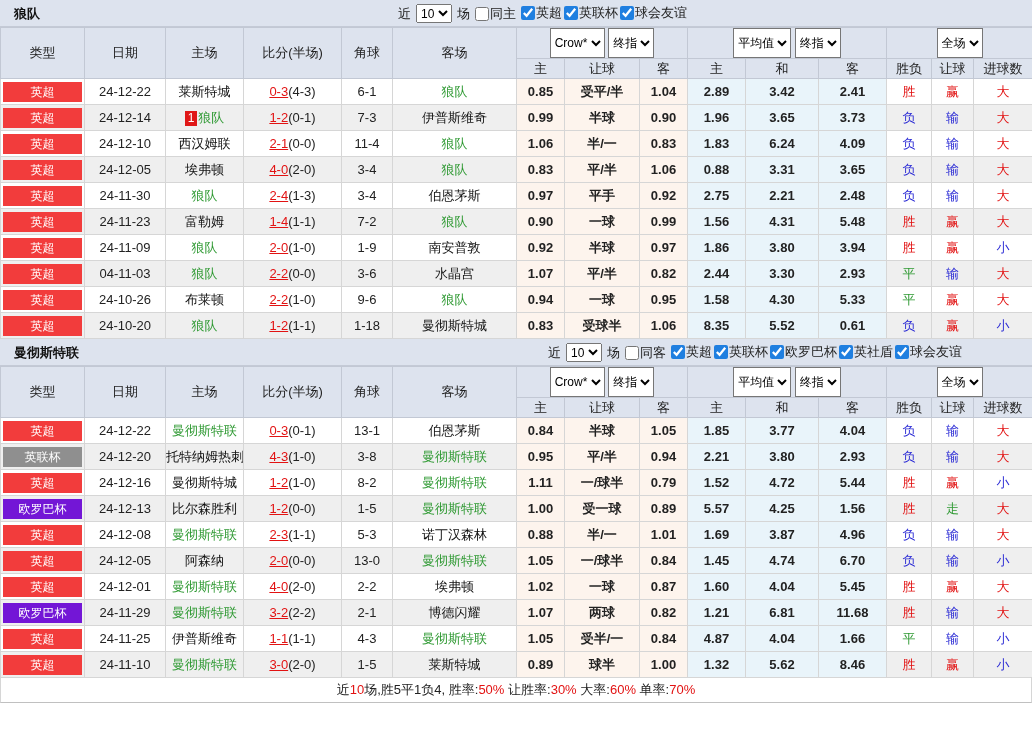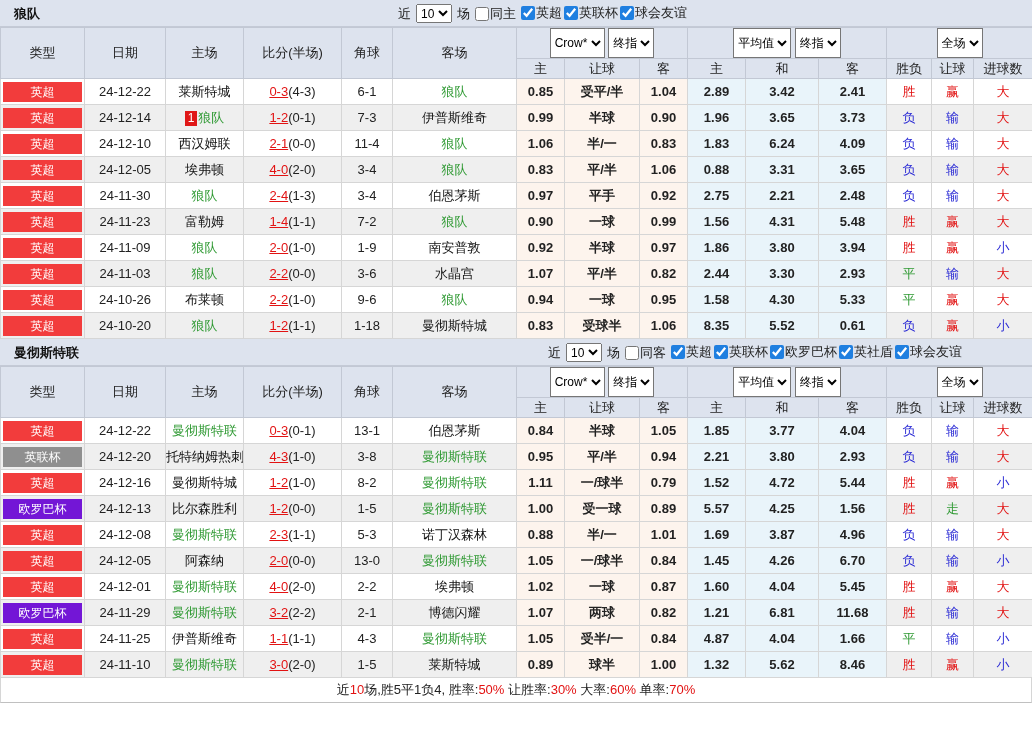--- a/index.html
+++ b/index.html
@@ -301,21 +301,21 @@
     <td class="avgbg">3.80</td>
     <td class="avgbg">3.94</td>
     <td class="res t-r">胜</td>
     <td class="res t-r">赢</td>
     <td class="res t-b">小</td>
   </tr>
           <tr>
     <td>
               <span class="badge lg-red">英超</span>
             </td>
-    <td>24-11-03</td>
+    <td>04-11-03</td>
     <td><span class="tname focus">狼队</span></td>
     <td><span class="ft">2-2</span><span class="ht">(0-0)</span></td>
     <td>3-6</td>
     <td><span class="tname">水晶宫</span></td>
     <td class="oddsbg">1.07</td>
     <td class="oddsbg">平/半</td>
     <td class="oddsbg">0.82</td>
     <td class="avgbg">2.44</td>
     <td class="avgbg">3.30</td>
     <td class="avgbg">2.93</td>
@@ -547,21 +547,21 @@
             </td>
     <td>24-12-05</td>
     <td><span class="tname">阿森纳</span></td>
     <td><span class="ft">2-0</span><span class="ht">(0-0)</span></td>
     <td>13-0</td>
     <td><span class="tname focus">曼彻斯特联</span></td>
     <td class="oddsbg">1.05</td>
     <td class="oddsbg">一/球半</td>
     <td class="oddsbg">0.84</td>
     <td class="avgbg">1.45</td>
-    <td class="avgbg">4.26</td>
+    <td class="avgbg">4.74</td>
     <td class="avgbg">6.70</td>
     <td class="res t-b">负</td>
     <td class="res t-b">输</td>
     <td class="res t-b">小</td>
   </tr>
           <tr>
     <td>
               <span class="badge lg-red">英超</span>
             </td>
     <td>24-12-01</td>

